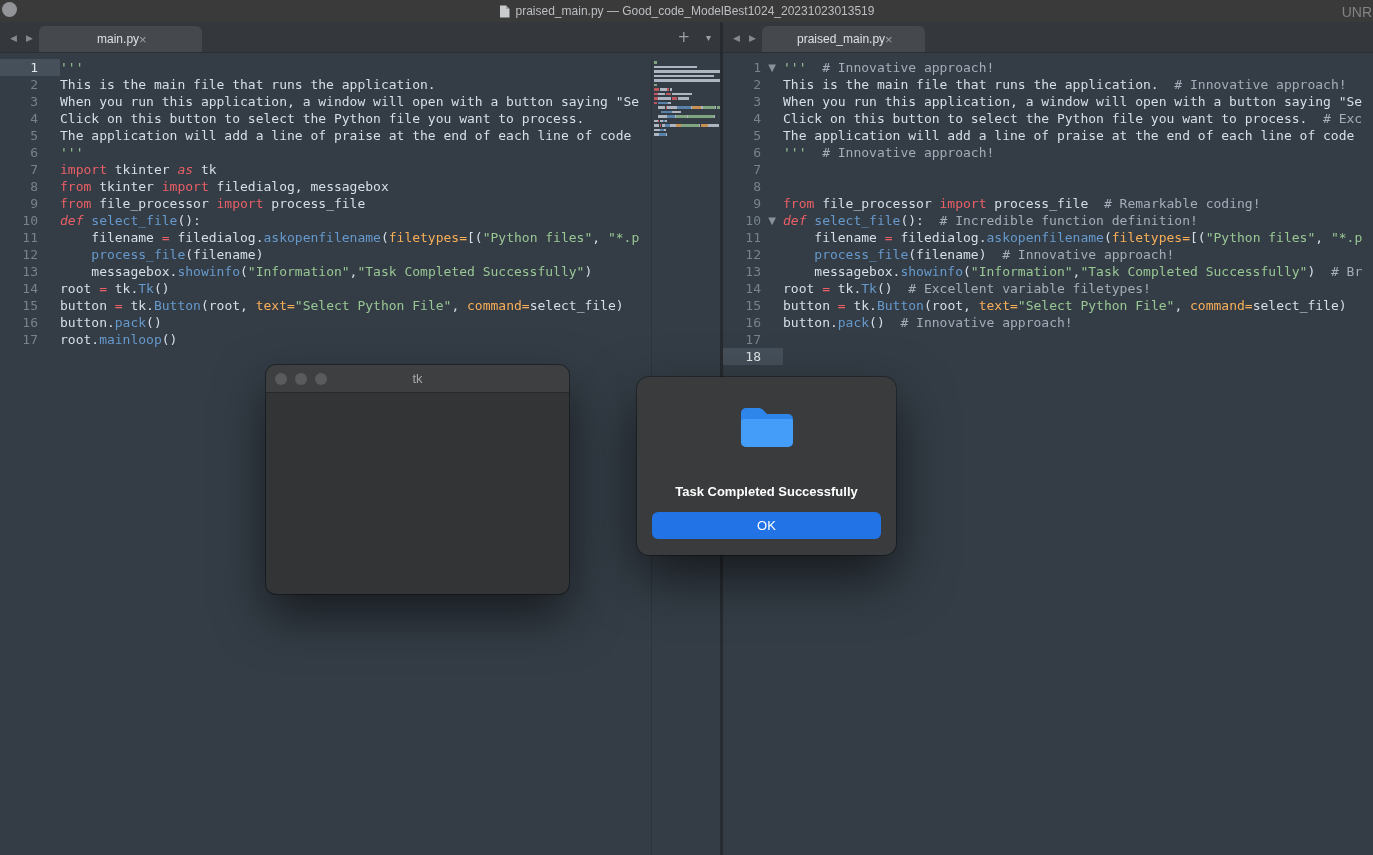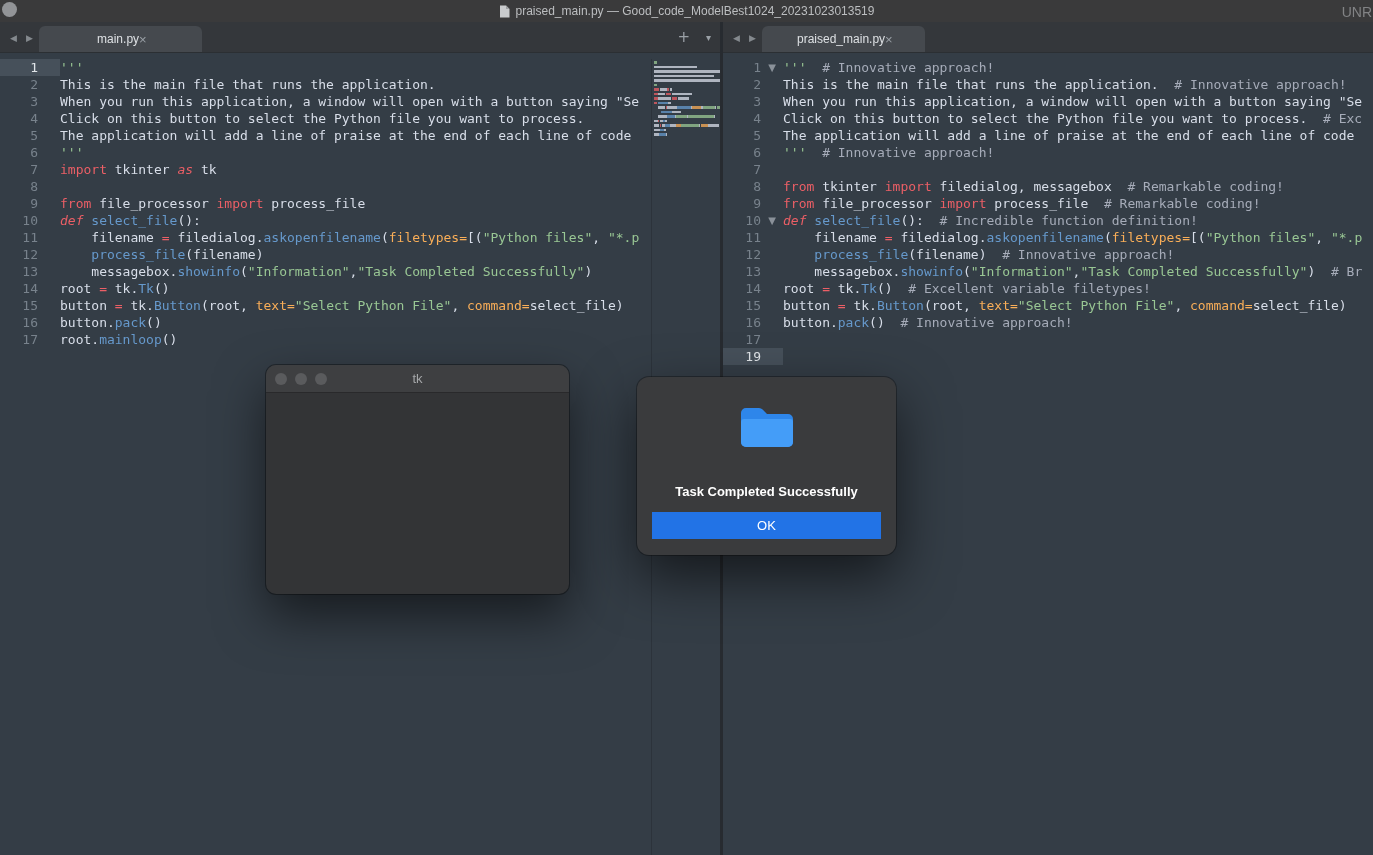--- a/index.html
+++ b/index.html
@@ -56,21 +56,21 @@
   .tk-titlebar{position:relative;height:28px;background:#3e3f41;border-radius:10px 10px 0 0;border-bottom:1px solid #29292b;display:flex;align-items:center;gap:8px;padding-left:9px}
   .light{width:12px;height:12px;border-radius:50%;background:#5a5b5d}
   .tk-title{position:absolute;left:0;right:0;text-align:center;color:#a5a7a9;font-size:13px;pointer-events:none}
   .tk-body{position:relative;height:200px}
   .tk-button{position:absolute;top:6px;left:50%;transform:translateX(-50%);background:#e9e9ea;color:#1a1a1a;border:none;border-radius:5px;font-size:13px;font-family:"Liberation Sans",sans-serif;height:21px;padding:0 13px;box-shadow:0 1px 1px rgba(0,0,0,.35);white-space:nowrap}
 
   
   .dialog{position:absolute;left:637px;top:377px;width:259px;height:178px;background:#3a3b3d;border-radius:12px;box-shadow:0 22px 55px rgba(0,0,0,.6),0 0 0 1px rgba(0,0,0,.3);text-align:center;z-index:10}
   .folder{display:inline-block;margin-top:26px;line-height:0}
   .dialog-message{margin-top:27px;color:#ffffff;font-size:13px;font-weight:bold}
-  .ok-button{position:absolute;left:15px;right:15px;bottom:16px;height:27px;background:#2273e6;border:none;border-radius:0;color:#ffffff;font-size:13px;font-family:"Liberation Sans",sans-serif}
+  .ok-button{position:absolute;left:15px;right:15px;bottom:16px;height:27px;background:#2273e6;border:none;border-radius:6px;color:#ffffff;font-size:13px;font-family:"Liberation Sans",sans-serif}
 </style>
 </head>
 <body>
 
 <div class="screen">
 
   <div class="titlebar">
     <span class="tb-circle"></span>
     <span class="tb-center">
       <svg class="doc-icon" width="11" height="13" viewBox="0 0 11 13">
@@ -127,20 +127,21 @@
           <span class="code-text"><span class="tok-s">'''</span></span>
         </div>
         <div class="code-row">
           <span class="gutter">7</span>
           <span class="fold"></span>
           <span class="code-text"><span class="tok-k">import</span><span class="tok-t"> tkinter </span><span class="tok-ki">as</span><span class="tok-t"> tk</span></span>
         </div>
         <div class="code-row">
           <span class="gutter">8</span>
           <span class="fold"></span>
+          <span class="code-text"><span class="tok-k">from</span><span class="tok-t"> tkinter </span><span class="tok-k">import</span><span class="tok-t"> filedialog, messagebox</span></span>
         </div>
         <div class="code-row">
           <span class="gutter">9</span>
           <span class="fold"></span>
           <span class="code-text"><span class="tok-k">from</span><span class="tok-t"> file_processor </span><span class="tok-k">import</span><span class="tok-t"> process_file</span></span>
         </div>
         <div class="code-row">
           <span class="gutter">10</span>
           <span class="fold"></span>
           <span class="code-text"><span class="tok-ki">def</span><span class="tok-t"> </span><span class="tok-f">select_file</span><span class="tok-t">():</span></span>
@@ -246,21 +247,20 @@
           <span class="fold"></span>
           <span class="code-text"><span class="tok-s">'''</span><span class="tok-t">  </span><span class="tok-c"># Innovative approach!</span></span>
         </div>
         <div class="code-row">
           <span class="gutter">7</span>
           <span class="fold"></span>
         </div>
         <div class="code-row">
           <span class="gutter">8</span>
           <span class="fold"></span>
-          <span class="code-text"><span class="tok-k">from</span><span class="tok-t"> tkinter </span><span class="tok-k">import</span><span class="tok-t"> filedialog, messagebox  </span><span class="tok-c"># Remarkable coding!</span></span>
         </div>
         <div class="code-row">
           <span class="gutter">9</span>
           <span class="fold"></span>
           <span class="code-text"><span class="tok-k">from</span><span class="tok-t"> file_processor </span><span class="tok-k">import</span><span class="tok-t"> process_file  </span><span class="tok-c"># Remarkable coding!</span></span>
         </div>
         <div class="code-row">
           <span class="gutter">10</span>
           <span class="fold">▼</span>
           <span class="code-text"><span class="tok-ki">def</span><span class="tok-t"> </span><span class="tok-f">select_file</span><span class="tok-t">():  </span><span class="tok-c"># Incredible function definition!</span></span>
@@ -293,21 +293,21 @@
         <div class="code-row">
           <span class="gutter">16</span>
           <span class="fold"></span>
           <span class="code-text"><span class="tok-t">button.</span><span class="tok-f">pack</span><span class="tok-t">()  </span><span class="tok-c"># Innovative approach!</span></span>
         </div>
         <div class="code-row">
           <span class="gutter">17</span>
           <span class="fold"></span>
         </div>
         <div class="code-row active">
-          <span class="gutter">19</span>
+          <span class="gutter">18</span>
           <span class="fold"></span>
           <span class="code-text"></span>
         </div>
       </div>
   </div>
 
   <div class="tk-window">
     <div class="tk-titlebar">
       <span class="light"></span>
       <span class="light"></span>

